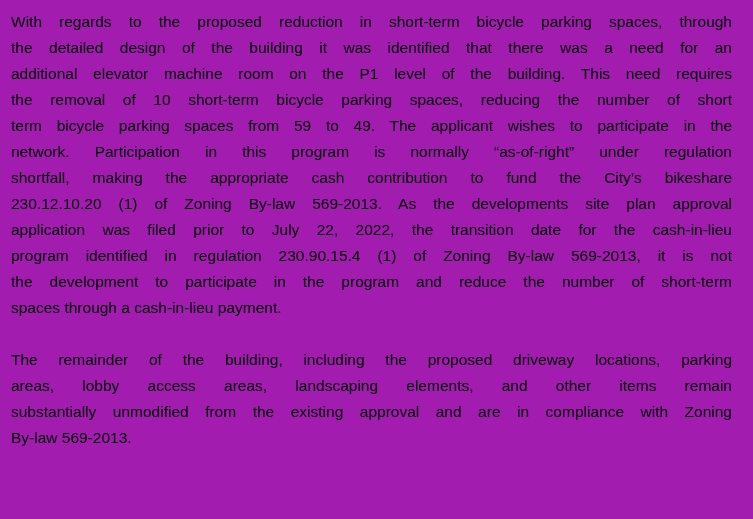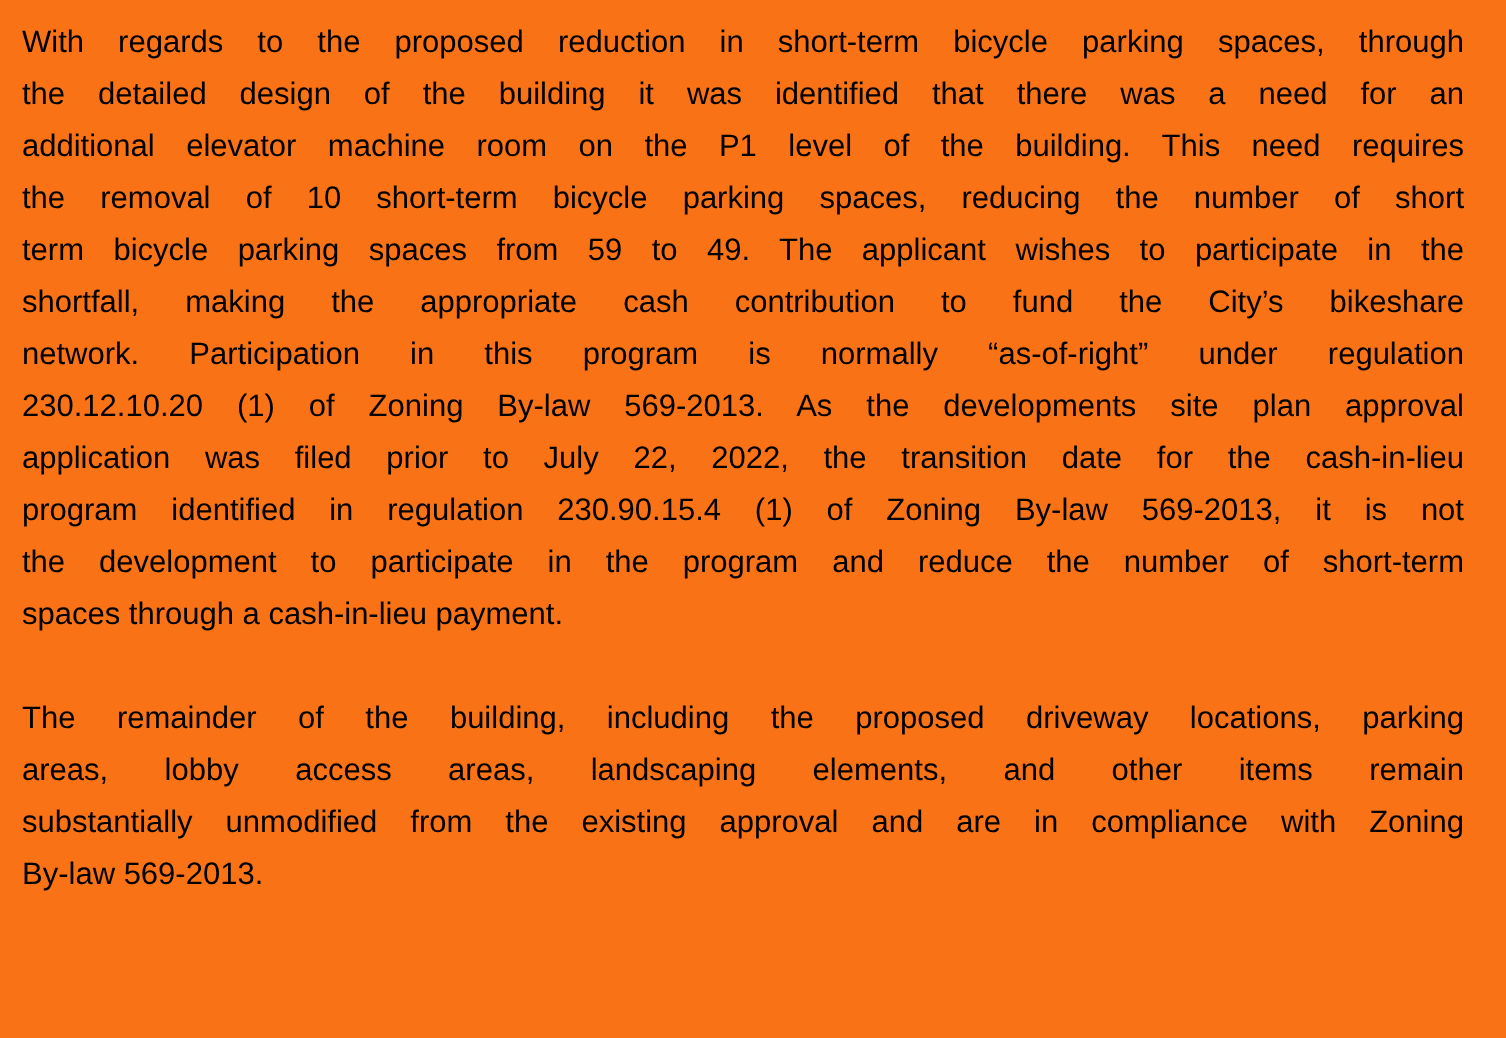--- a/index.html
+++ b/index.html
@@ -10,21 +10,21 @@
   body {
     width: 753px;
     height: 519px;
     overflow: hidden;
   }
   .doc {
     box-sizing: border-box;
     width: 753px;
     height: 519px;
     padding: 9px 21px 0 11px;
-    background: #f97316;
+    background: #a21caf;
   }
   .paragraph {
     margin: 0;
   }
   .paragraph + .paragraph {
     margin-top: 26px;
   }
   .line {
     font-family: "Liberation Sans", sans-serif;
     font-size: 15.5px;
@@ -42,22 +42,22 @@
 </head>
 <body>
 
 <div class="doc">
   <div class="paragraph">
     <div class="line">With regards to the proposed reduction in short-term bicycle parking spaces, through</div>
     <div class="line">the detailed design of the building it was identified that there was a need for an</div>
     <div class="line">additional elevator machine room on the P1 level of the building. This need requires</div>
     <div class="line">the removal of 10 short-term bicycle parking spaces, reducing the number of short</div>
     <div class="line">term bicycle parking spaces from 59 to 49. The applicant wishes to participate in the</div>
+    <div class="line">network. Participation in this program is normally “as-of-right” under regulation</div>
     <div class="line">shortfall, making the appropriate cash contribution to fund the City’s bikeshare</div>
-    <div class="line">network. Participation in this program is normally “as-of-right” under regulation</div>
     <div class="line">230.12.10.20 (1) of Zoning By-law 569-2013. As the developments site plan approval</div>
     <div class="line">application was filed prior to July 22, 2022, the transition date for the cash-in-lieu</div>
     <div class="line">program identified in regulation 230.90.15.4 (1) of Zoning By-law 569-2013, it is not</div>
     <div class="line">the development to participate in the program and reduce the number of short-term</div>
     <div class="line last">spaces through a cash-in-lieu payment.</div>
   </div>
   <div class="paragraph">
     <div class="line">The remainder of the building, including the proposed driveway locations, parking</div>
     <div class="line">areas, lobby access areas, landscaping elements, and other items remain</div>
     <div class="line">substantially unmodified from the existing approval and are in compliance with Zoning</div>

